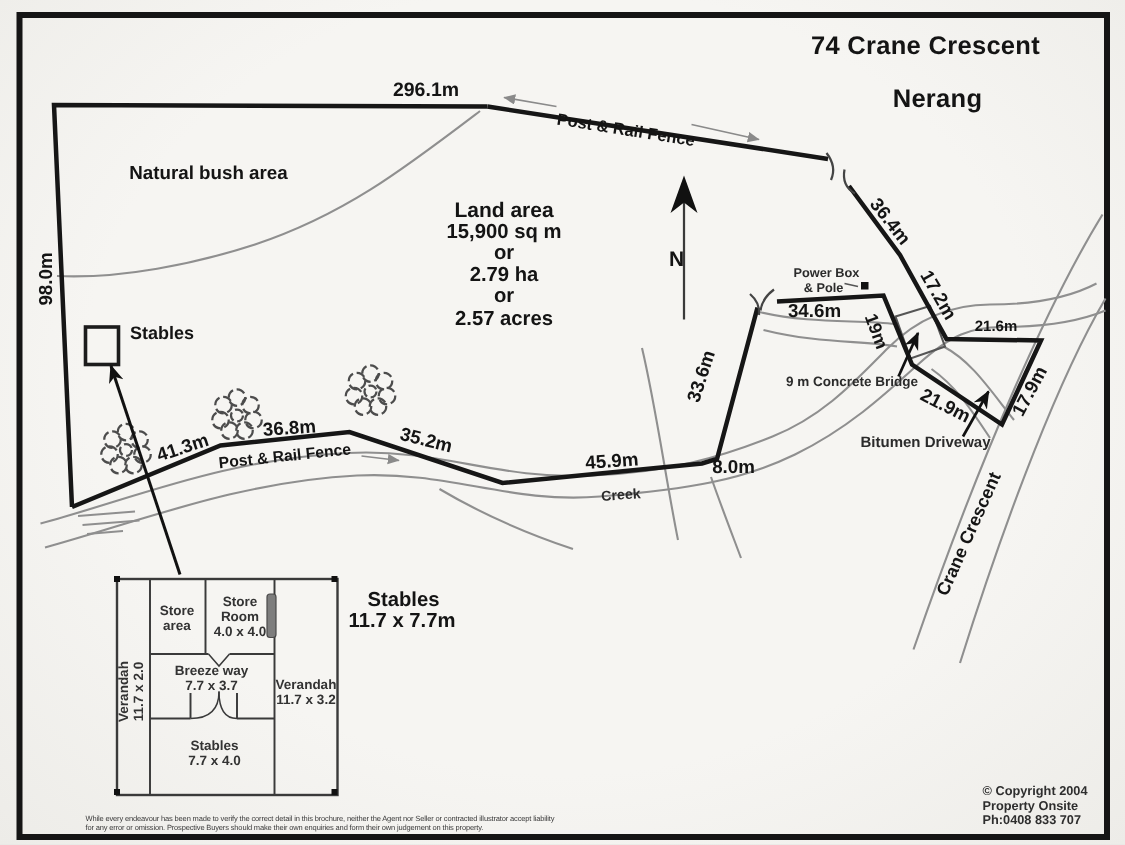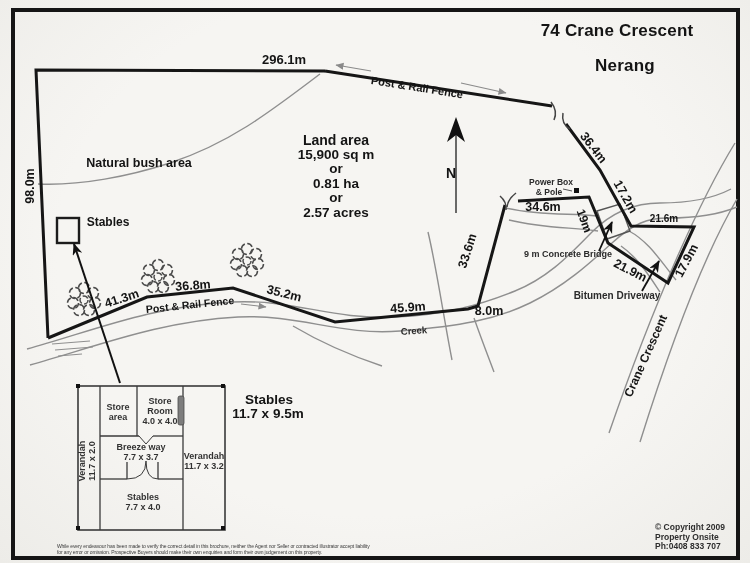--- a/index.html
+++ b/index.html
@@ -159,28 +159,28 @@
       </g>
       <rect x="178" y="396" width="6" height="29" rx="2" fill="#7d7d7d" stroke="#4a4a4a" stroke-width="0.8"></rect>
     </g>
   </svg>
 
   <div class="lbl title" style="left:617px;top:31px;">74 Crane Crescent</div>
   <div class="lbl title" style="left:625px;top:50px;margin-top:16px;">Nerang</div>
 
   <div class="lbl" style="left:284px;top:60px;font-size:13px;">296.1m</div>
   <div class="lbl" style="left:417px;top:88px;font-size:11px;transform:translate(-50%,-50%) rotate(9deg);">Post &amp; Rail Fence</div>
-  <div class="lbl" style="left:139px;top:116px;font-size:12.5px;margin-top:48px;">Natural bush area</div>
+  <div class="lbl" style="left:139px;top:116px;font-size:12.5px;">Natural bush area</div>
   <div class="lbl" style="left:31px;top:186px;font-size:12.5px;transform:translate(-50%,-50%) rotate(-90deg);">98.0m</div>
 
   <div class="lbl landarea" style="left:318px;top:176px;margin-left:18px;">
     <div style="font-size:14px;">Land area</div>
     <div>15,900 sq m</div>
     <div>or</div>
-    <div>0.81 ha</div>
+    <div>2.79 ha</div>
     <div>or</div>
     <div>2.57 acres</div>
   </div>
 
   <div class="lbl" style="left:451px;top:173px;font-size:14px;">N</div>
   <div class="lbl" style="left:108px;top:222px;font-size:12px;">Stables</div>
 
   <div class="lbl" style="left:593px;top:148px;font-size:12.5px;transform:translate(-50%,-50%) rotate(52deg);">36.4m</div>
   <div class="lbl" style="left:625px;top:197px;font-size:12.5px;transform:translate(-50%,-50%) rotate(60deg);">17.2m</div>
   <div class="lbl light" style="left:551px;top:182px;font-size:8.5px;">Power Box</div>
@@ -197,21 +197,21 @@
 
   <div class="lbl" style="left:489px;top:312px;font-size:12.5px;">8.0m</div>
   <div class="lbl" style="left:408px;top:308px;font-size:12.5px;transform:translate(-50%,-50%) rotate(-4deg);">45.9m</div>
   <div class="lbl light" style="left:414px;top:331px;font-size:9.5px;transform:translate(-50%,-50%) rotate(-4deg);">Creek</div>
   <div class="lbl" style="left:284px;top:294px;font-size:12.5px;transform:translate(-50%,-50%) rotate(14deg);">35.2m</div>
   <div class="lbl" style="left:193px;top:286px;font-size:12.5px;transform:translate(-50%,-50%) rotate(-4deg);">36.8m</div>
   <div class="lbl" style="left:122px;top:299px;font-size:12.5px;transform:translate(-50%,-50%) rotate(-18deg);">41.3m</div>
   <div class="lbl" style="left:190px;top:305px;font-size:10.5px;transform:translate(-50%,-50%) rotate(-6deg);">Post &amp; Rail Fence</div>
 
   <div class="lbl" style="left:269px;top:400px;font-size:13.5px;">Stables</div>
-  <div class="lbl" style="left:268px;top:414px;font-size:13.5px;">11.7 x 9.5m</div>
+  <div class="lbl" style="left:268px;top:414px;font-size:13.5px;">11.7 x 7.7m</div>
 
   <div class="lbl fp" style="left:118px;top:412px;">
     <div>Store</div>
     <div>area</div>
   </div>
   <div class="lbl fp" style="left:160px;top:411px;">
     <div>Store</div>
     <div>Room</div>
     <div>4.0 x 4.0</div>
   </div>
@@ -226,18 +226,18 @@
     <div>11.7 x 3.2</div>
   </div>
   <div class="lbl fp" style="left:143px;top:502px;">
     <div>Stables</div>
     <div>7.7 x 4.0</div>
   </div>
 
   <div class="tiny" style="position:absolute;left:57px;top:543px;">While every endeavour has been made to verify the correct detail in this brochure, neither the Agent nor Seller or contracted illustrator accept liability</div>
   <div class="tiny" style="position:absolute;left:57px;top:549px;">for any error or omission. Prospective Buyers should make their own enquiries and form their own judgement on this property.</div>
   <div class="cpy" style="position:absolute;left:655px;top:523px;">
-    <div>© Copyright 2009</div>
+    <div>© Copyright 2004</div>
     <div>Property Onsite</div>
     <div>Ph:0408 833 707</div>
   </div>
 
 </div>
 
 </body></html>

